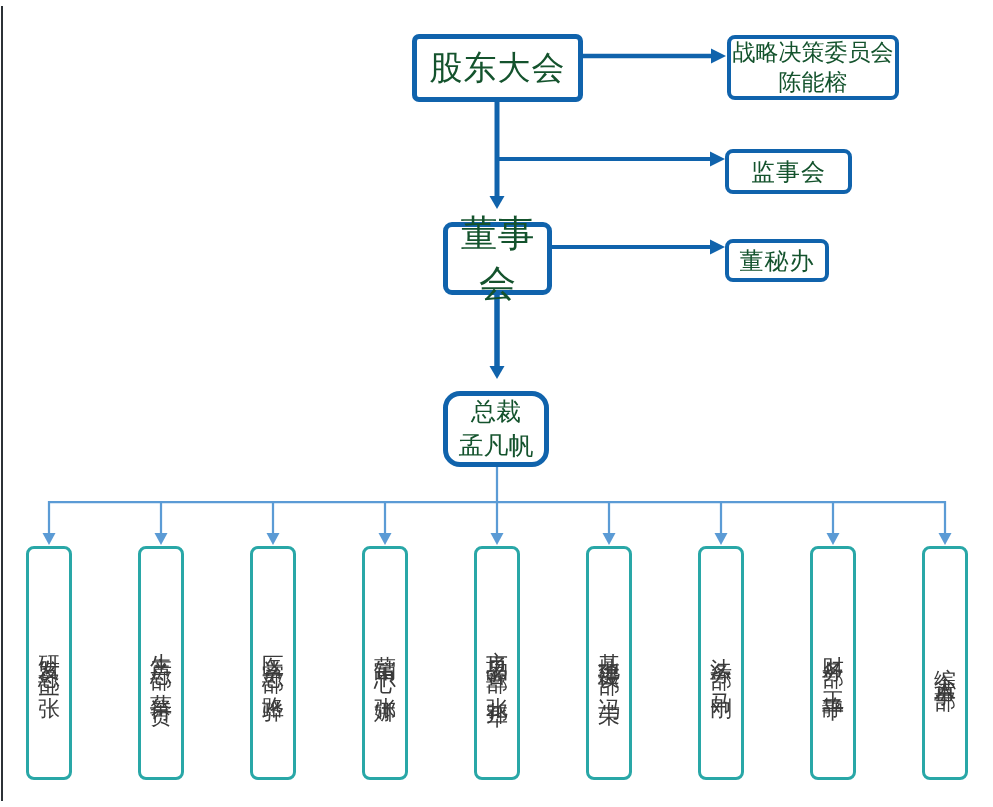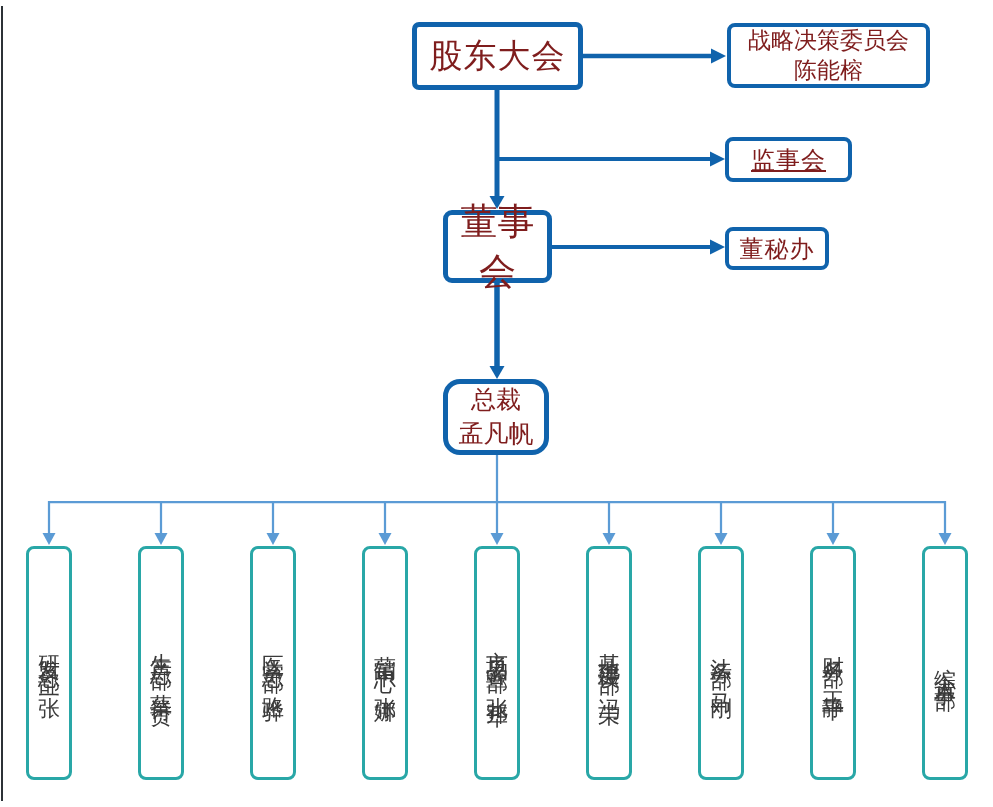--- a/index.html
+++ b/index.html
@@ -32,37 +32,38 @@
   .dark-head   { fill: #1063ac; }
   .light-head  { fill: #5b9bd5; }
 
   .node {
     position: absolute;
     background: #ffffff;
     display: flex;
     align-items: center;
     justify-content: center;
     text-align: center;
-    color: #7f1d1d;
+    color: #14532d;
+    margin-top: 12px;
   }
 
   .node-shareholders {
     left: 412px; top: 22px; width: 171px; height: 68px;
     border: 5px solid #1063ac; border-radius: 7px;
     font-size: 33px; letter-spacing: 1px;
   }
   .node-strategy {
-    left: 727px; top: 23px; width: 203px; height: 65px;
+    left: 727px; top: 23px; width: 172px; height: 65px;
     border: 4px solid #1063ac; border-radius: 8px;
     font-size: 23px; flex-direction: column; line-height: 1.28;
   }
   .node-supervisory {
     left: 725px; top: 137px; width: 127px; height: 45px;
     border: 4px solid #1063ac; border-radius: 8px;
-    font-size: 24px; letter-spacing: 1px; text-decoration: underline;
+    font-size: 24px; letter-spacing: 1px;
   }
   .node-board {
     left: 443px; top: 210px; width: 109px; height: 73px;
     border: 5px solid #1063ac; border-radius: 9px;
     font-size: 37px;
   }
   .node-secretary {
     left: 725px; top: 227px; width: 104px; height: 43px;
     border: 4px solid #1063ac; border-radius: 8px;
     font-size: 24px; letter-spacing: 1px;

